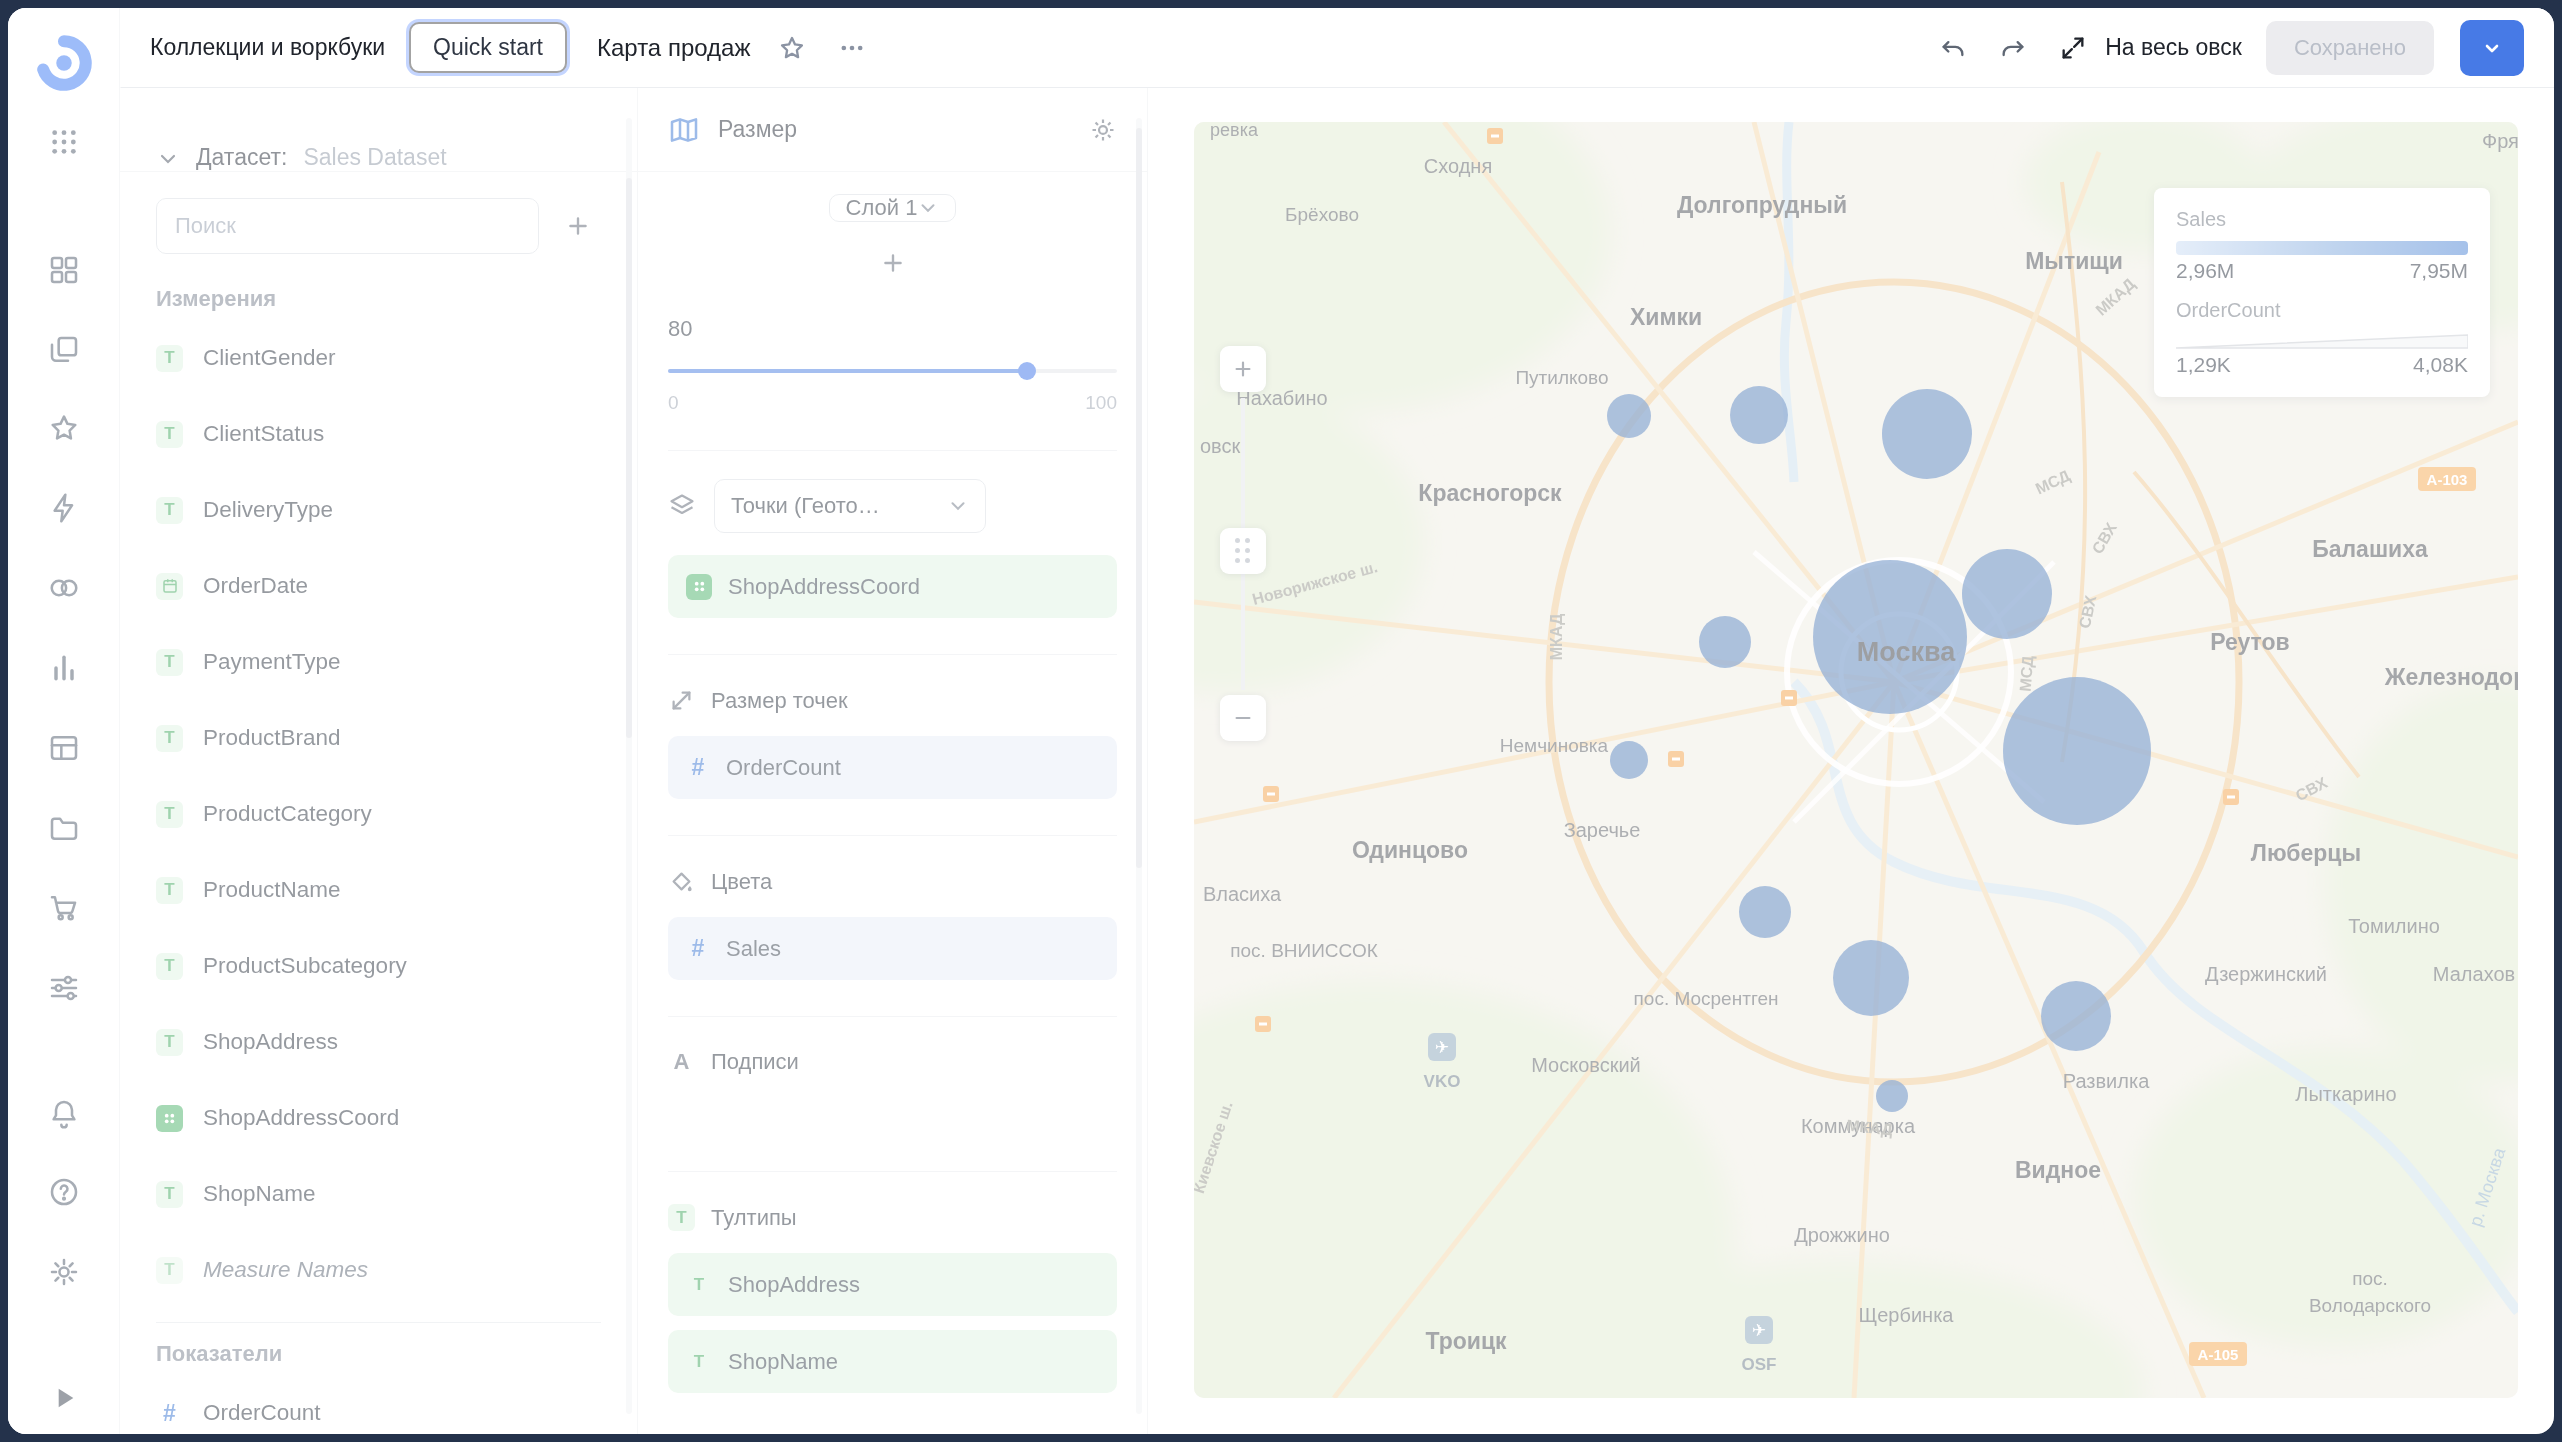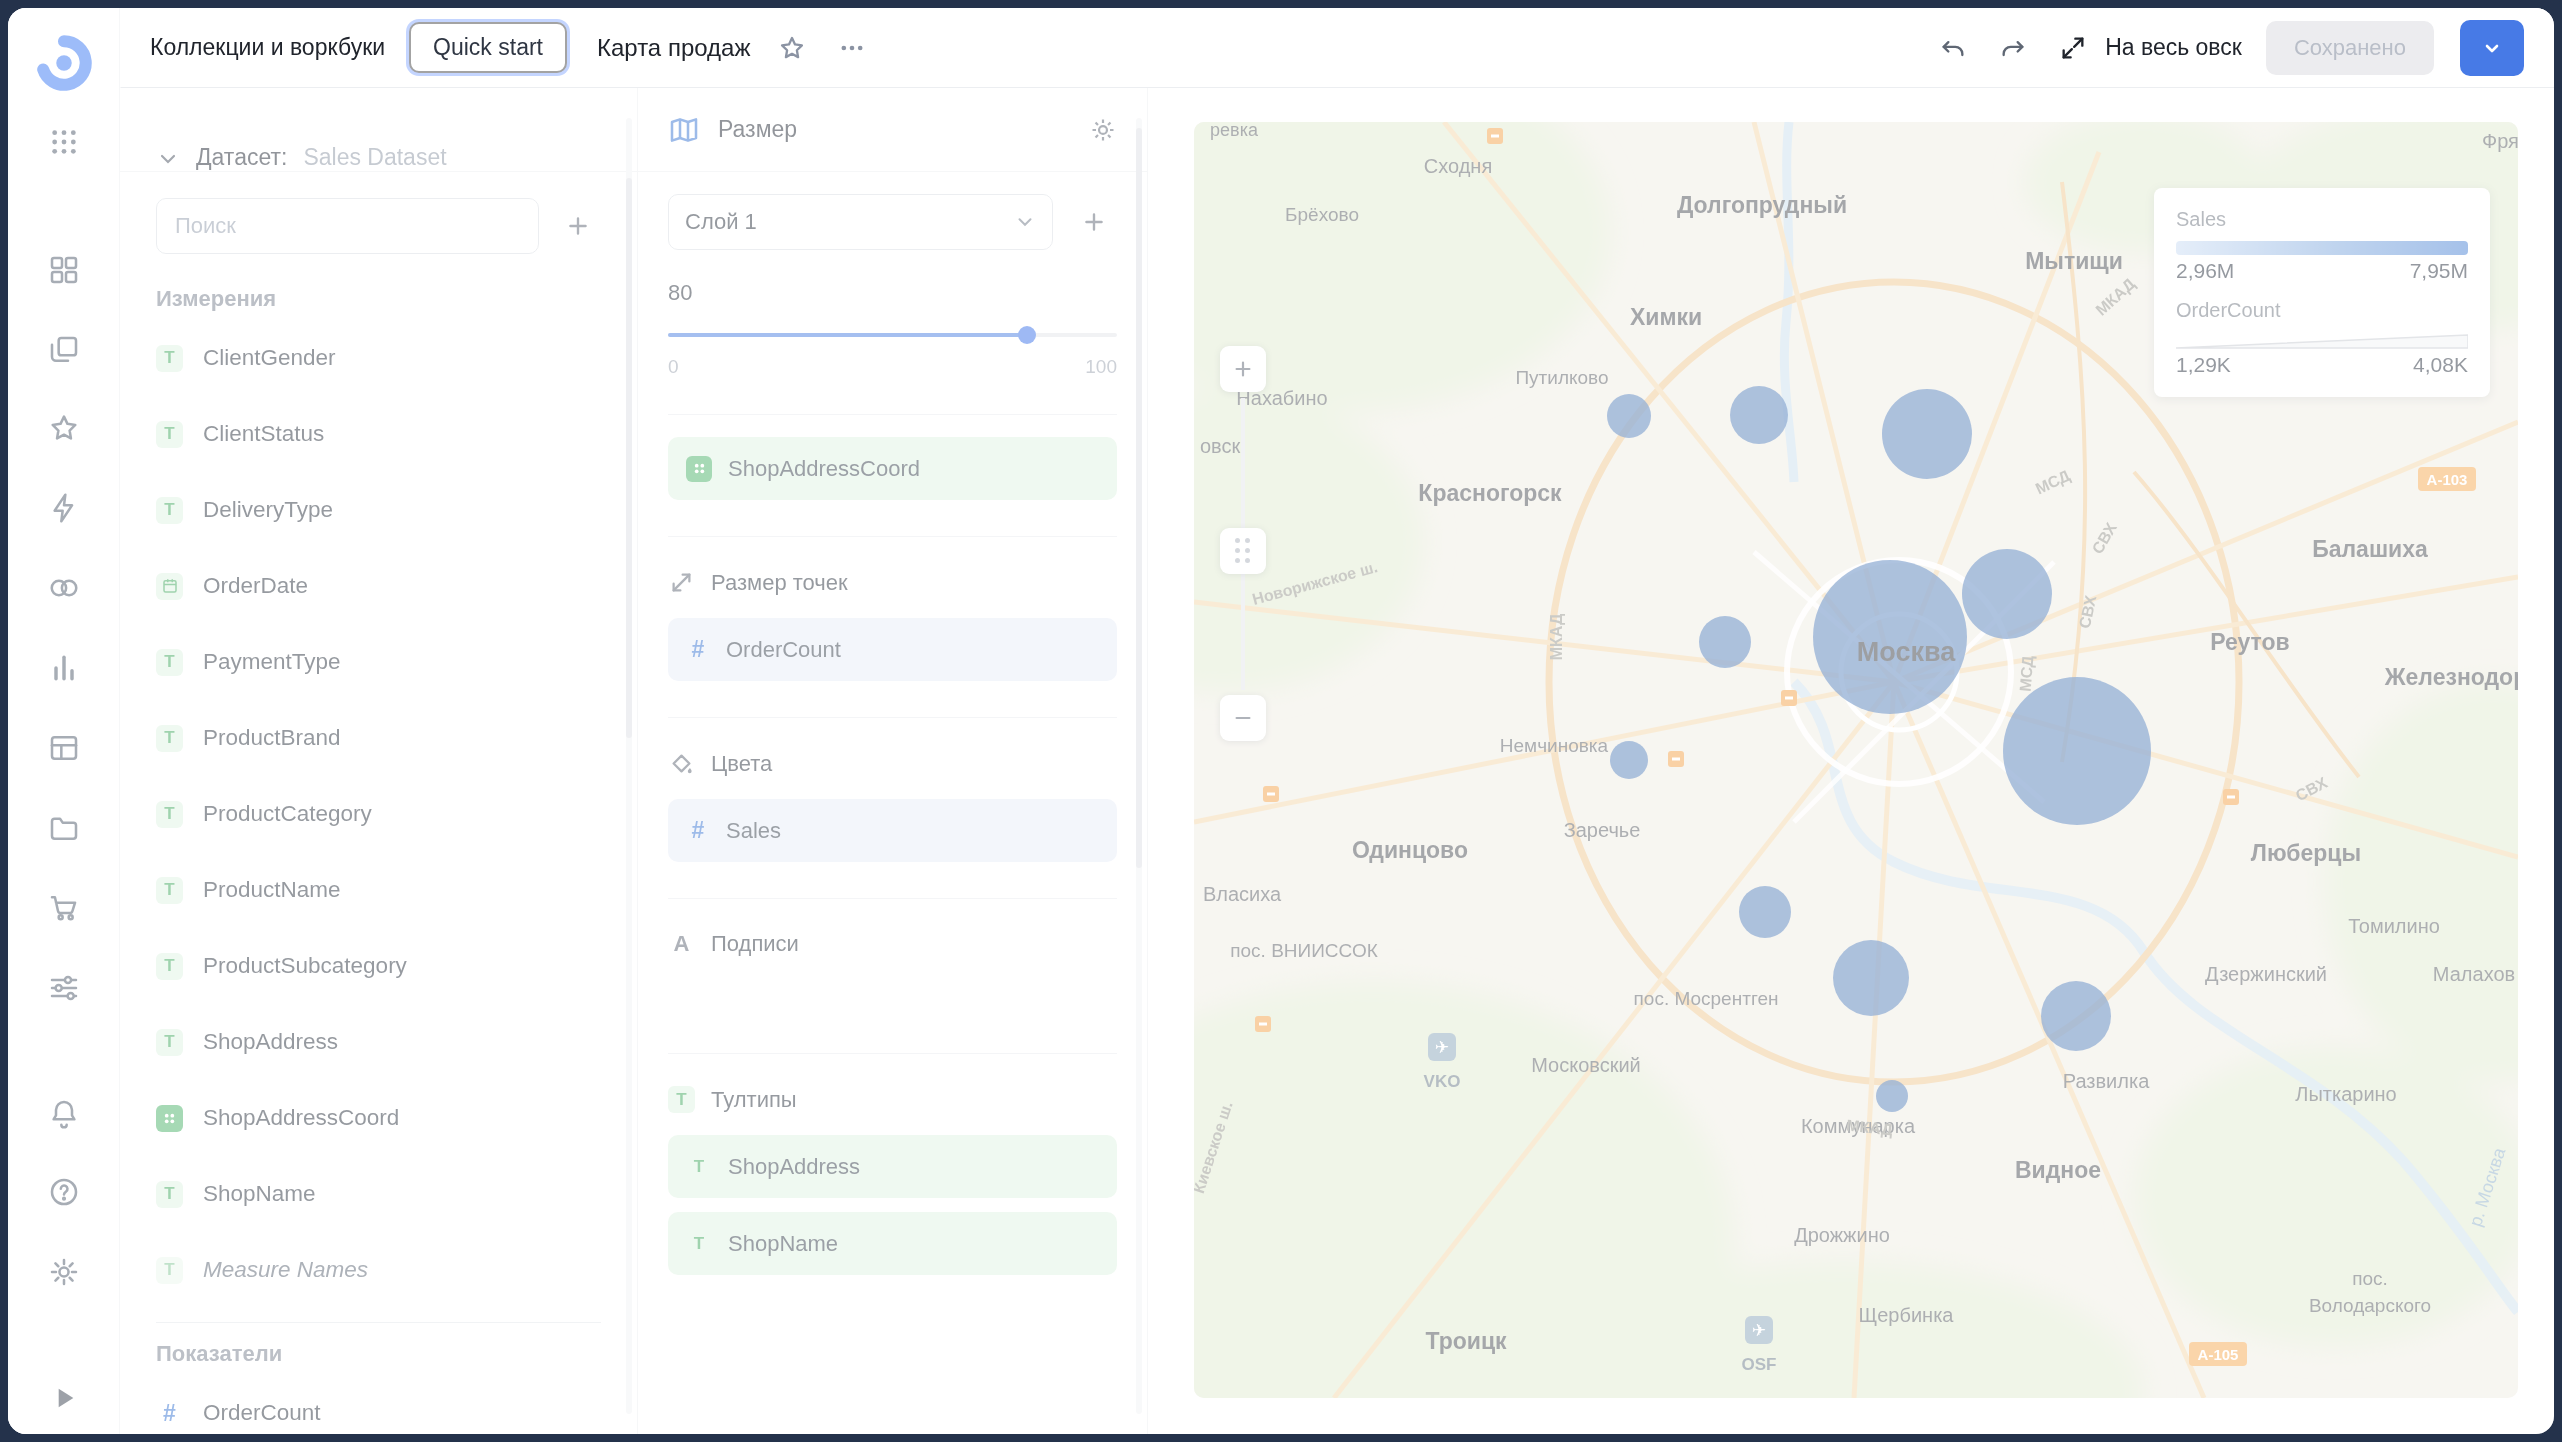--- a/index.html
+++ b/index.html
@@ -57,21 +57,21 @@
   .cfg-panel { position:absolute; left:630px; top:80px; bottom:0; width:510px; background:#fff; border-right:1px solid #eceef1; overflow:hidden; }
   .cfg-head { height:84px; display:flex; align-items:center; gap:18px; padding:0 30px; border-bottom:1px solid #eceef1; }
   .cfg-head svg.mapic { width:32px; height:32px; stroke:#3a76d2; stroke-width:1.9; fill:none; stroke-linejoin:round; }
   .cfg-title { font-size:23px; color:#242b36; flex:1; }
   .cfg-head svg.gear { width:28px; height:28px; stroke:#5f6774; stroke-width:1.9; fill:none; }
   .cfg-body { padding:0 30px; }
   .row { display:flex; align-items:center; gap:18px; }
   .select { flex:1; height:56px; border:1.5px solid #d9dde3; border-radius:10px; display:flex; align-items:center; padding:0 16px; font-size:22px; color:#2d3540; }
   .select .sv { flex:1; white-space:nowrap; overflow:hidden; }
   .select svg { width:22px; height:22px; stroke:#707a88; stroke-width:2.2; fill:none; stroke-linecap:round; }
-  .layer-row { margin-top:22px; }
+  .layer-row { margin-top:22px;flex-direction:column; }
   .op-val { margin-top:30px; font-size:22px; color:#2d3540; }
   .slider { position:relative; margin-top:20px; height:18px; }
   .sl-track { position:absolute; left:0; right:0; top:7px; height:4px; border-radius:2px; background:#e3e5e9; }
   .sl-fill { position:absolute; left:0; top:7px; height:4px; border-radius:2px; background:#4a7fe0; width:80%; }
   .sl-knob { position:absolute; left:80%; top:0; width:18px; height:18px; margin-left:-9px; border-radius:50%; background:#3d73e8; }
   .sl-minmax { display:flex; justify-content:space-between; margin-top:12px; font-size:19px; color:#9aa2af; }
   .cfg-div { border-top:1px solid #e8ebee; margin-top:36px; }
   .sec-head { display:flex; align-items:center; gap:16px; margin-top:32px; font-size:22px; color:#2d3540; }
   .sec-head svg { width:27px; height:27px; stroke:#5f6774; stroke-width:2; fill:none; stroke-linecap:round; stroke-linejoin:round; }
   .sec-glyph { font-size:22px; font-weight:bold; color:#5f6774; width:27px; text-align:center; }
@@ -401,20 +401,32 @@
         <div class="sl-track"></div>
           <div class="sl-fill"></div>
           <div class="sl-knob"></div>
       </div>
       <div class="sl-minmax">
         <span>0</span>
         <span>100</span>
       </div>
 
       <div class="cfg-div"></div>
+      <div class="row geo-row">
+        <svg viewBox="0 0 24 24" style="width:28px;height:28px;stroke:#5f6774;stroke-width:1.9;fill:none;stroke-linejoin:round">
+            <path d="M12 3l9 5-9 5-9-5z"></path>
+            <path d="M3 13l9 5 9-5"></path>
+          </svg>
+        <div class="select">
+          <span class="sv">Точки (Геото…</span>
+          <svg viewBox="0 0 24 24">
+              <path d="M6 9l6 6 6-6"></path>
+            </svg>
+        </div>
+      </div>
       <div class="chip chip-green">
         <span class="ficon ficon-geo">
           <svg viewBox="0 0 16 16">
               <circle cx="5" cy="5" r="2"></circle>
               <circle cx="11" cy="5" r="2"></circle>
               <circle cx="5" cy="11" r="2"></circle>
               <circle cx="11" cy="11" r="2"></circle>
             </svg>
         </span>
         <span>ShopAddressCoord</span>

